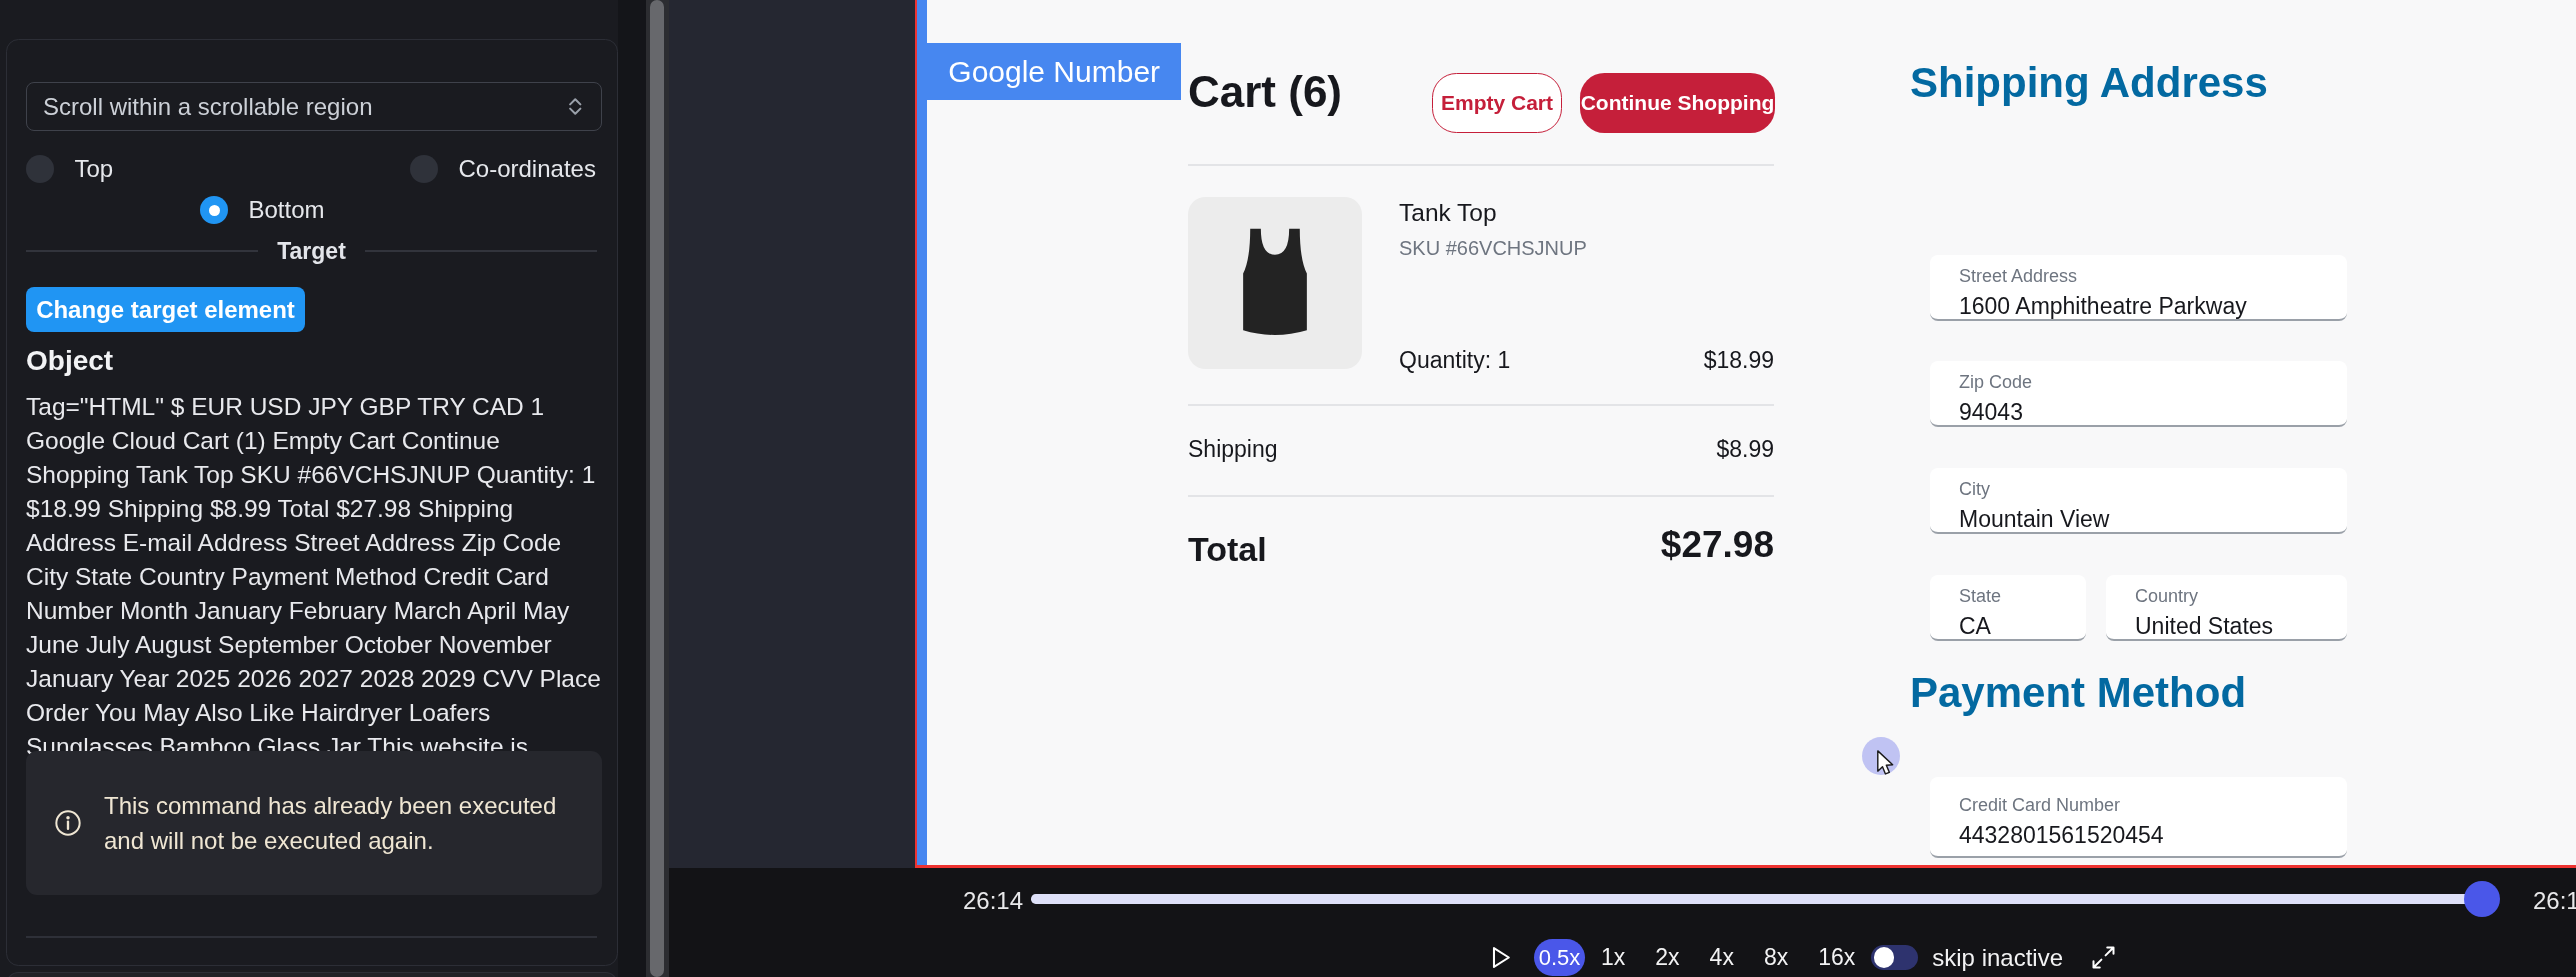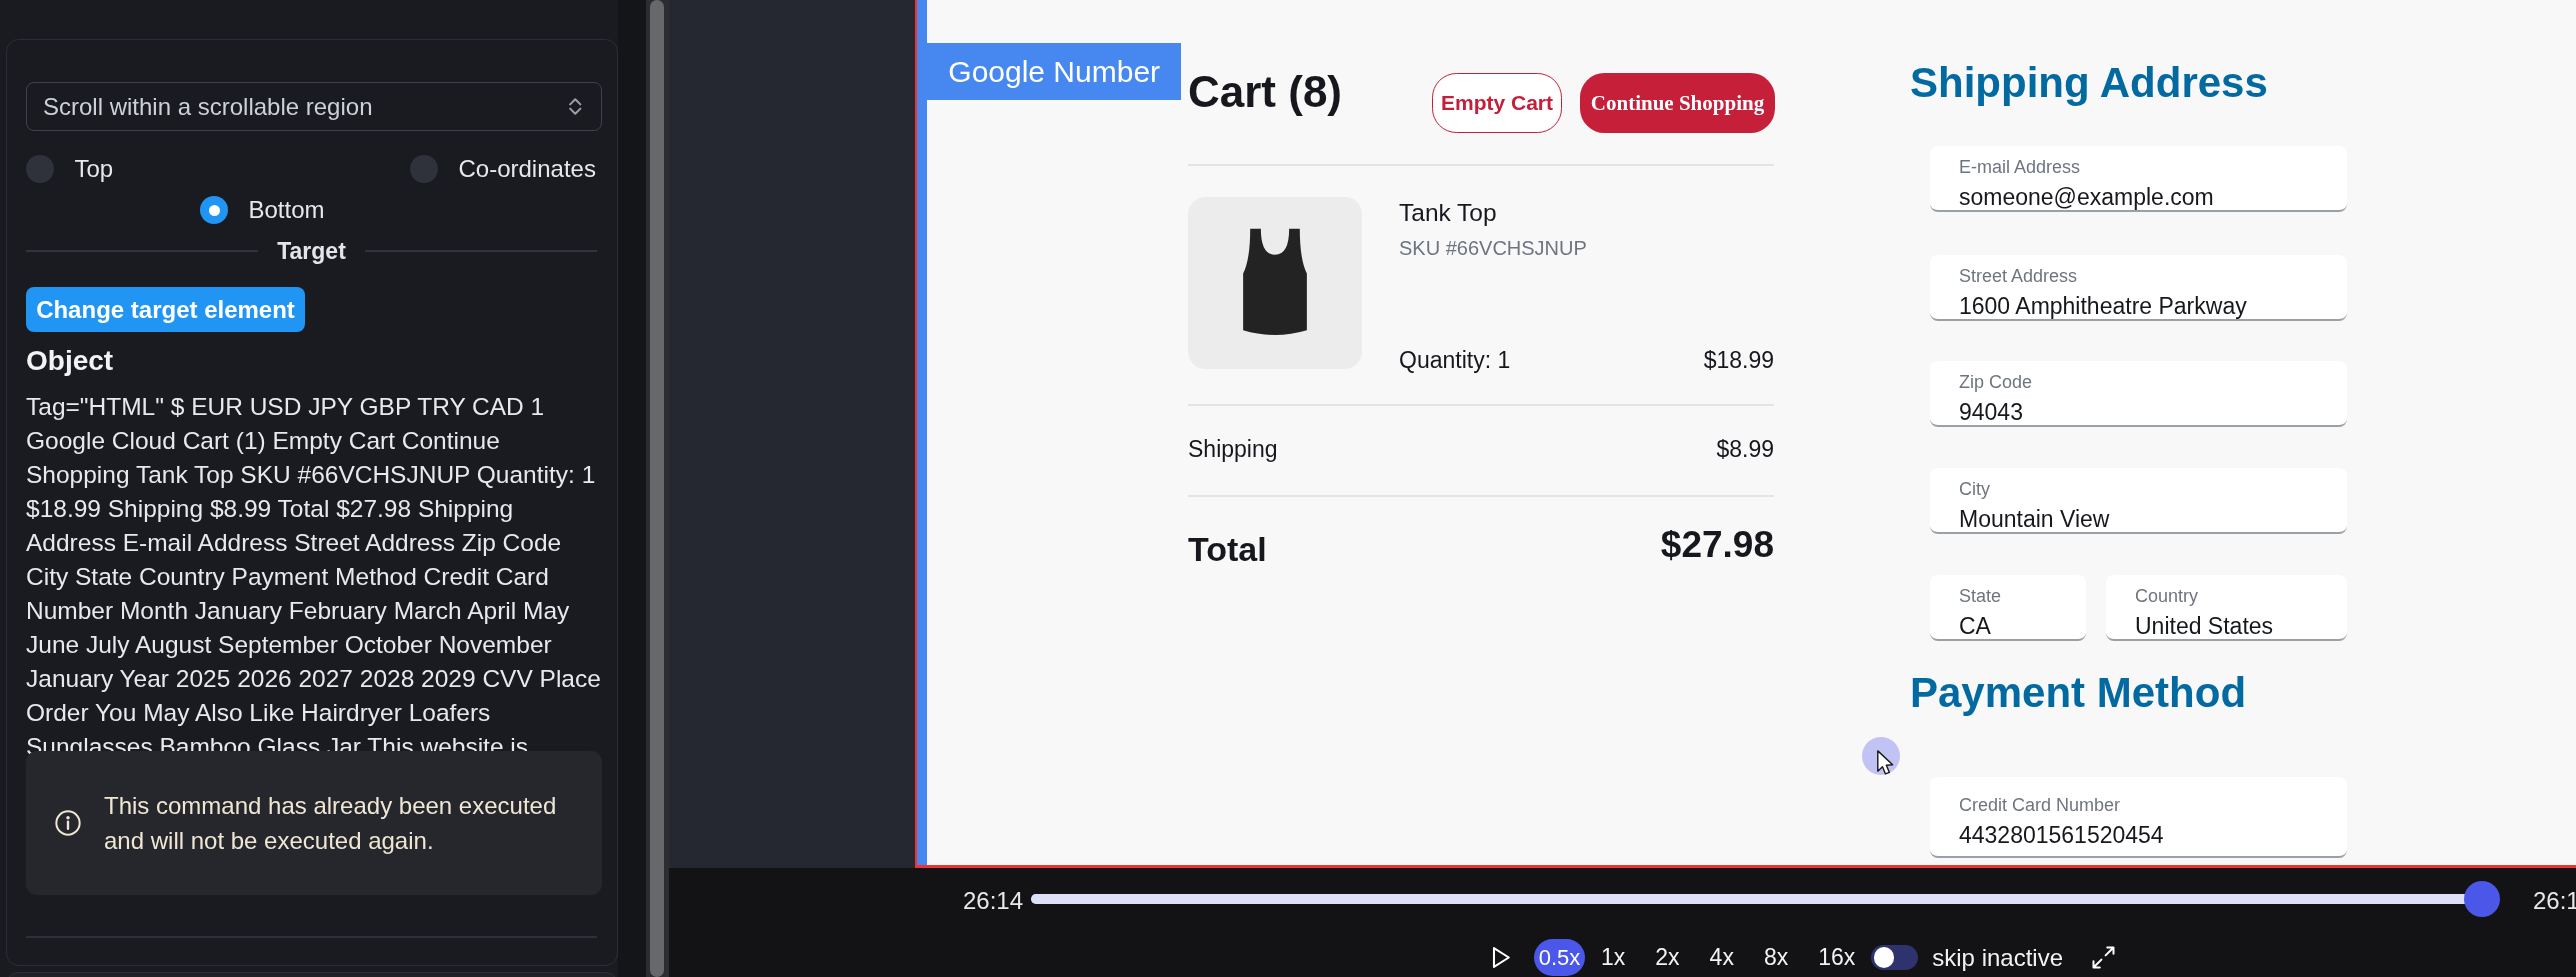--- a/index.html
+++ b/index.html
@@ -46,21 +46,21 @@
   #stage{left:669px;top:0;width:1907px;height:868px;background:#252731;}
   #pagewrap{left:915px;top:0;width:1661px;height:868px;background:#f8f8f9;
     border-left:2.4px solid var(--highlight-red);border-bottom:3.2px solid var(--highlight-red);}
   .bluestrip{left:0;top:0;width:10.3px;height:865px;background:var(--highlight-blue);}
   .gc-label{left:10.3px;top:43px;height:57px;padding:0 21px;background:var(--highlight-blue);
     color:#fff;font-size:30px;display:flex;align-items:center;}
   .cart-title{left:271px;top:67px;font-size:44px;font-weight:600;color:#17181d;}
   .pill{position:absolute;top:73px;height:60px;border-radius:24.5px;font-size:21px;font-weight:600;
     display:flex;align-items:center;justify-content:center;cursor:pointer;}
   .pill.outline{left:515px;width:130px;border:1.6px solid var(--crimson);color:var(--crimson);background:#fff;}
-  .pill.solid{left:663px;width:195px;background:var(--crimson);color:#fff;font-family:Liberation Serif, serif;}
+  .pill.solid{left:663px;width:195px;background:var(--crimson);color:#fff;}
   .pg-div{position:absolute;left:271px;width:586px;height:1.6px;background:#e3e4e7;}
   .prod-img{left:271px;top:197px;width:174px;height:172px;border-radius:17.4px;background:#ececec;
     display:flex;align-items:center;justify-content:center;}
   .prod-name{left:482px;top:199px;font-size:24.5px;font-weight:500;color:#17181d;}
   .prod-sku{left:482px;top:237px;font-size:20px;color:#6e7580;}
   .prod-qty{left:482px;top:347px;font-size:23px;color:#17181d;}
   .r1087{position:absolute;left:271px;width:586px;text-align:right;}
   .row-lbl{position:absolute;left:271px;font-size:23px;color:#17181d;}
   .total-lbl{left:271px;top:530px;font-size:34px;font-weight:600;color:#17181d;}
   .total-val{top:524px;font-size:37px;font-weight:600;color:#17181d;}
@@ -148,21 +148,21 @@
     <div class="rail"></div>
     <div class="thumb"></div>
   </div>
 
   <div id="stage" class="abs"></div>
 
   <div id="pagewrap" class="abs">
     <div class="abs bluestrip"></div>
     <div class="abs gc-label">Google Number</div>
 
-    <div class="abs cart-title">Cart (8)</div>
+    <div class="abs cart-title">Cart (6)</div>
     <div class="pill outline">Empty Cart</div>
     <div class="pill solid">Continue Shopping</div>
 
     <div class="pg-div" style="top:164px;"></div>
 
     <div class="abs prod-img">
       <svg width="118" height="134" viewBox="0 0 100 100">
         <path d="M29 4 L38 4 Q38 26 50 26 Q62 26 62 4 L71 4 Q71 30 77 42 L77 90 Q50 98 23 90 L23 42 Q29 30 29 4 Z" fill="#232323"></path>
       </svg>
     </div>
@@ -176,24 +176,20 @@
     <div class="row-lbl" style="top:436px;">Shipping</div>
     <div class="r1087" style="top:436px;font-size:23px;color:#17181d;">$8.99</div>
 
     <div class="pg-div" style="top:495px;"></div>
 
     <div class="abs total-lbl">Total</div>
     <div class="r1087 total-val">$27.98</div>
 
     <div class="sec-h" style="top:59px;">Shipping Address</div>
 
-    <div class="card" style="top:146px;">
-      <div class="cl">E-mail Address</div>
-      <div class="cv">someone@example.com</div>
-    </div>
     <div class="card" style="top:255px;">
       <div class="cl">Street Address</div>
       <div class="cv">1600 Amphitheatre Parkway</div>
     </div>
     <div class="card" style="top:361px;">
       <div class="cl">Zip Code</div>
       <div class="cv">94043</div>
     </div>
     <div class="card" style="top:468px;">
       <div class="cl">City</div>

